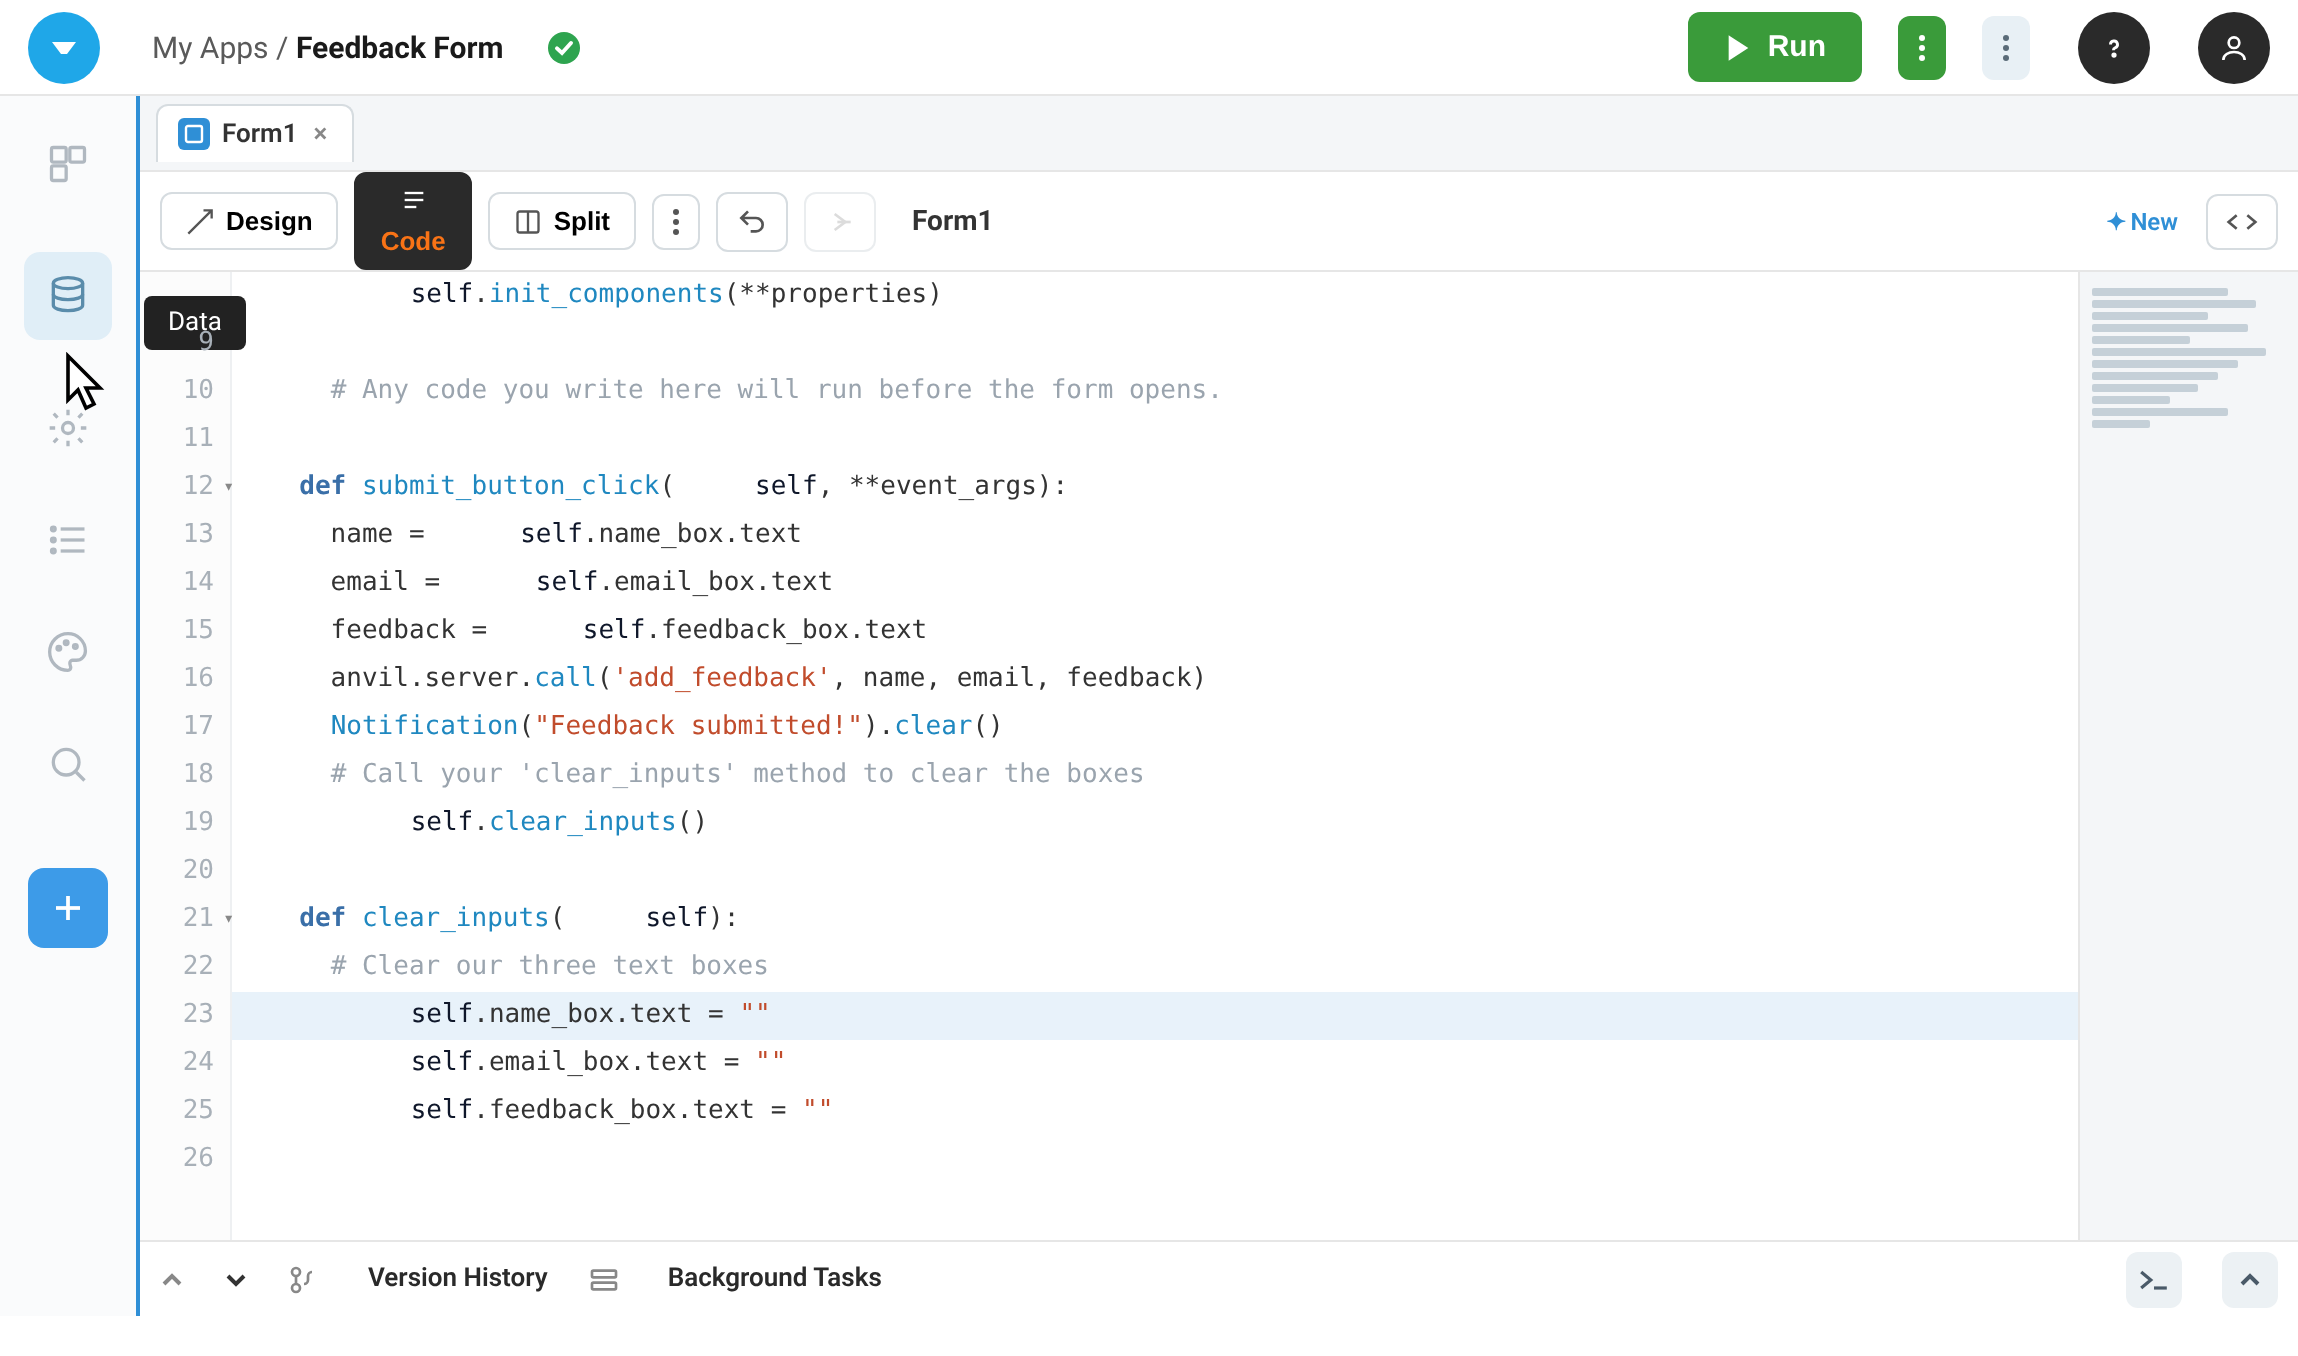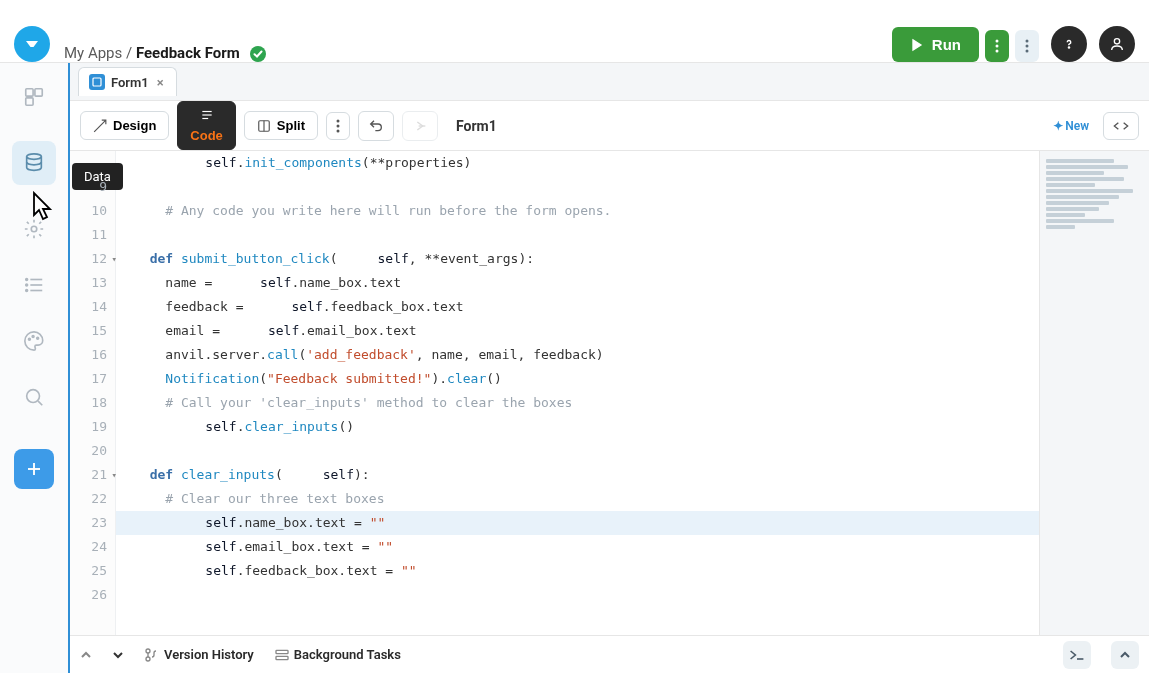--- a/index.html
+++ b/index.html
@@ -1,19 +1,19 @@
 <!DOCTYPE html>
 <html><head>
 <meta charset="utf-8">
 <style>
 * { margin: 0; padding: 0; box-sizing: border-box; }
 body { font-family: -apple-system, BlinkMacSystemFont, "Segoe UI", Roboto, sans-serif; font-size: 14px; color: #333; background: #fff; overflow: hidden; }
 
 
-.header { height: 63px; display: flex; align-items: flex-end; padding: 0 14px; border-bottom: 1px solid #e6e6e6; }
+.header { height: 48px; display: flex; align-items: center; padding: 0 14px; border-bottom: 1px solid #e6e6e6; gap: 12px; }
 .logo { width: 36px; height: 36px; background: #1fa7e8; border-radius: 50%; display: flex; align-items: center; justify-content: center; margin-right: 14px; }
 .breadcrumb { color: #5a5a5a; font-size: 15px; }
 .breadcrumb .app-name { font-weight: 700; color: #1a1a1a; }
 .status-check { margin-left: 10px; width: 16px; height: 16px; }
 .header-spacer { flex: 1; }
 .btn-run { background: #3a9b3a; color: #fff; border: none; padding: 9px 18px; border-radius: 6px; font-size: 15px; font-weight: 600; display: flex; align-items: center; gap: 8px; cursor: pointer; }
 .btn-run-menu { background: #3a9b3a; color: #fff; border: none; padding: 9px 10px; border-radius: 6px; margin-left: 6px; cursor: pointer; }
 .btn-publish { background: #e8f0f5; color: #4a5568; border: none; padding: 9px 18px; border-radius: 6px; font-size: 15px; font-weight: 500; display: flex; align-items: center; gap: 8px; margin-left: 14px; cursor: pointer; }
 .btn-publish-menu { background: #e8f0f5; color: #4a5568; border: none; padding: 9px 10px; border-radius: 6px; margin-left: 6px; cursor: pointer; }
 .btn-circle { width: 36px; height: 36px; border-radius: 50%; background: #2a2a2a; color: #fff; border: none; display: flex; align-items: center; justify-content: center; margin-left: 12px; cursor: pointer; }
@@ -56,21 +56,21 @@
 .tok-kw { color: #3a6fa8; font-weight: 600; }
 .tok-self { color: #0f172a; margin-left: 40px; }
 .tok-fn { color: #1f88c0; }
 .tok-str { color: #c14c2c; }
 .tok-cm { color: #9aa4ae; }
 .minimap { width: 110px; background: #f4f6f8; border-left: 1px solid #e6e6e6; padding: 8px 6px; }
 .minimap-line { height: 4px; background: #c5d0d8; margin-bottom: 2px; border-radius: 1px; }
 
 
 .bottom-bar { height: 38px; border-top: 1px solid #e6e6e6; display: flex; align-items: center; padding: 0 10px; gap: 20px; }
-.bottom-link { display: flex; align-items: center; gap: 4px; font-size: 13px; font-weight: 600; color: #2a2a2a; cursor: pointer; }
+.bottom-link { display: flex; align-items: center; gap: 24px; font-size: 13px; font-weight: 600; color: #2a2a2a; cursor: pointer; }
 .bottom-spacer { flex: 1; }
 .bottom-icon-btn { width: 28px; height: 28px; border-radius: 6px; background: #ecf1f4; display: flex; align-items: center; justify-content: center; cursor: pointer; }
 .bottom-chev { color: #888; cursor: pointer; }
 
 svg { display: block; }
 </style>
 </head>
 <body>
 
 <div class="header">
@@ -272,22 +272,22 @@
             <div class="gutter-line">25</div>
             <div class="gutter-line">26</div>
           </div>
         <div class="code-area" id="code-area">
             <div class="code-line">    <span class="tok-self">self</span>.<span class="tok-fn">init_components</span>(**properties)</div>
             <div class="code-line"></div>
             <div class="code-line">    <span class="tok-cm"># Any code you write here will run before the form opens.</span></div>
             <div class="code-line"></div>
             <div class="code-line">  <span class="tok-kw">def</span> <span class="tok-fn">submit_button_click</span>(<span class="tok-self">self</span>, **event_args):</div>
             <div class="code-line">    name = <span class="tok-self">self</span>.name_box.text</div>
+            <div class="code-line">    email = <span class="tok-self">self</span>.email_box.text</div>
             <div class="code-line">    feedback = <span class="tok-self">self</span>.feedback_box.text</div>
-            <div class="code-line">    email = <span class="tok-self">self</span>.email_box.text</div>
             <div class="code-line">    anvil.server.<span class="tok-fn">call</span>(<span class="tok-str">'add_feedback'</span>, name, email, feedback)</div>
             <div class="code-line">    <span class="tok-fn">Notification</span>(<span class="tok-str">"Feedback submitted!"</span>).<span class="tok-fn">clear</span>()</div>
             <div class="code-line">    <span class="tok-cm"># Call your 'clear_inputs' method to clear the boxes</span></div>
             <div class="code-line">    <span class="tok-self">self</span>.<span class="tok-fn">clear_inputs</span>()</div>
             <div class="code-line"></div>
             <div class="code-line">  <span class="tok-kw">def</span> <span class="tok-fn">clear_inputs</span>(<span class="tok-self">self</span>):</div>
             <div class="code-line">    <span class="tok-cm"># Clear our three text boxes</span></div>
             <div class="code-line highlight">    <span class="tok-self">self</span>.name_box.text = <span class="tok-str">""</span></div>
             <div class="code-line">    <span class="tok-self">self</span>.email_box.text = <span class="tok-str">""</span></div>
             <div class="code-line">    <span class="tok-self">self</span>.feedback_box.text = <span class="tok-str">""</span></div>

